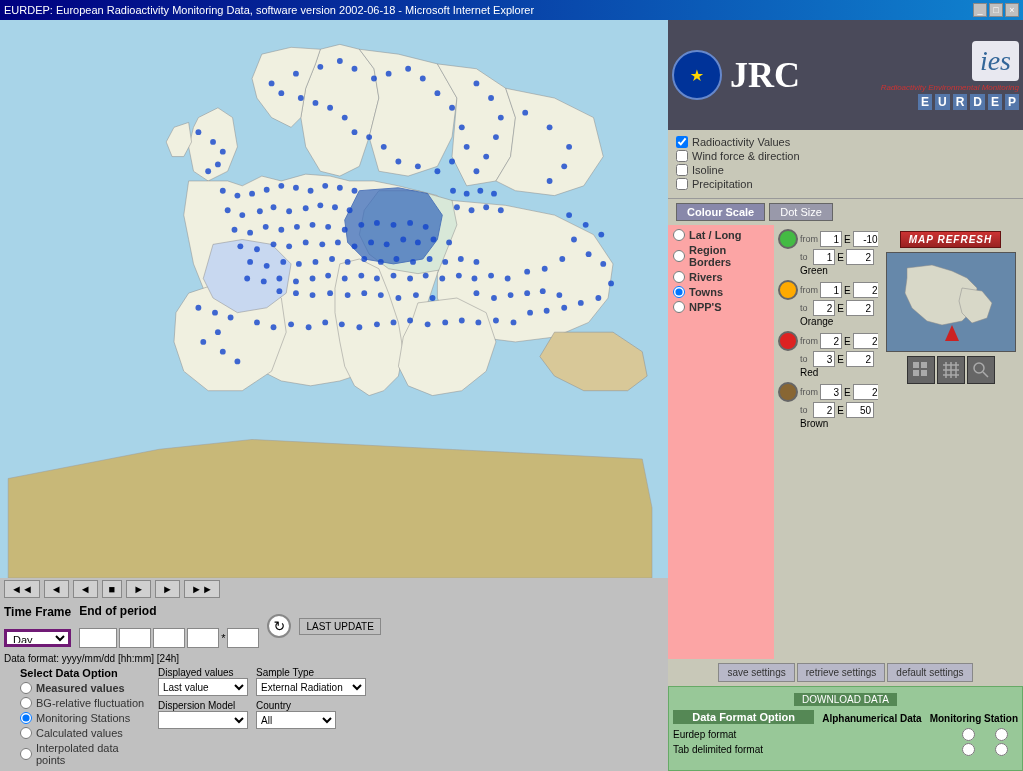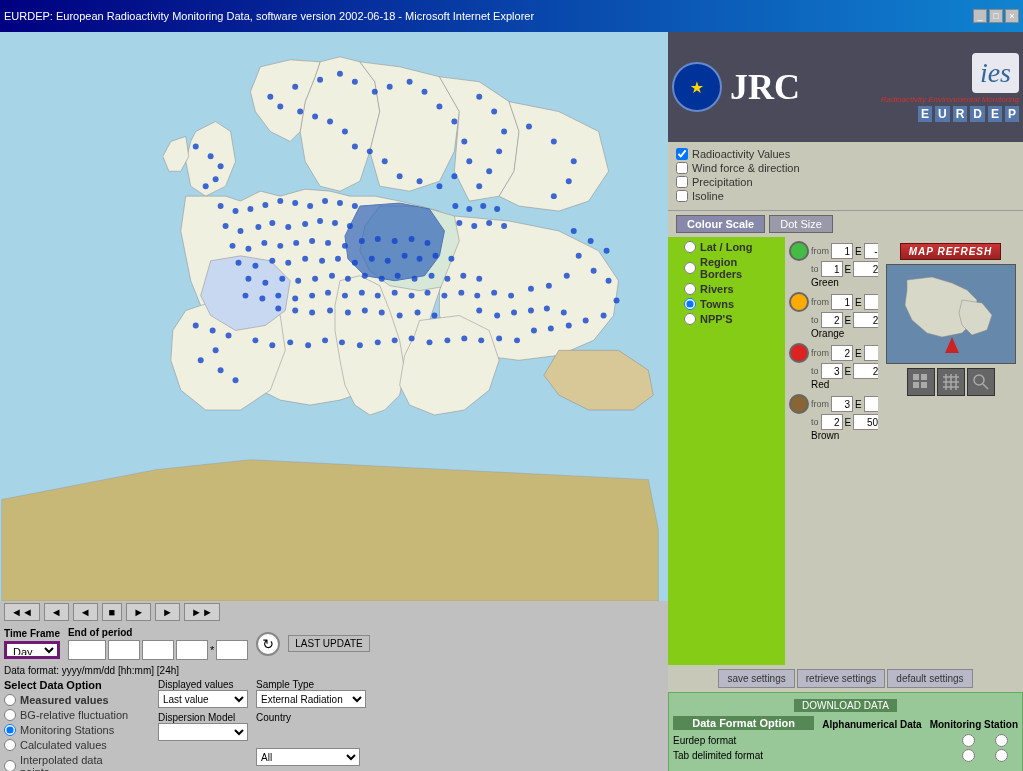--- a/index.html
+++ b/index.html
@@ -7,21 +7,21 @@
 
     
     .title-bar {
       background: linear-gradient(to right, #000080, #1084d0);
       color: white;
       font-size: 11px;
       padding: 2px 4px;
       display: flex;
       justify-content: space-between;
       align-items: center;
-      height: 32px;
+      height: 20px;
     }
     .title-bar-buttons { display: flex; gap: 2px; }
     .title-btn {
       width: 14px; height: 14px; background: #c0c0c0; border: 1px solid #888;
       font-size: 9px; display: flex; align-items: center; justify-content: center; cursor: pointer;
     }
 
     
     .main-container {
       display: flex;
@@ -129,22 +129,22 @@
       background: #9999aa;
       color: white;
       border: 1px solid #666;
       padding: 2px 10px;
       font-size: 11px;
       cursor: pointer;
     }
 
     
     .radio-panel {
-      background: #84cc16;
-      padding: 4px 16px;
+      background: #fca5a5;
+      padding: 4px 5px;
       flex: 1;
     }
 
     .radio-row {
       display: flex;
       align-items: center;
       gap: 4px;
       margin-bottom: 3px;
     }
 
@@ -222,21 +222,21 @@
     
     .time-controls {
       display: flex;
       gap: 8px;
       padding: 4px;
       background: #c0c0c0;
       align-items: center;
     }
 
     .time-group { display: flex; flex-direction: column; }
-    .time-label { font-size: 10px; font-weight: bold; margin-bottom: 2px; }
+    .time-label { font-size: 12px; font-weight: bold; margin-bottom: 10px; }
     .time-select {
       border: 3px solid #701a75;
       background: white;
       padding: 1px 2px;
       font-size: 11px;
     }
 
     .time-inputs { display: flex; gap: 2px; align-items: center; }
     .time-input {
       width: 32px; height: 20px;
@@ -629,21 +629,21 @@
           <input type="text" class="time-input" style="">
           <span style="font-size:11px">*</span>
           <input type="text" class="time-input" style="">
         </div>
       </div>
       <div class="refresh-icon">↻</div>
       <button class="last-update-btn">LAST UPDATE</button>
     </div>
     <div style="padding: 1px 4px; font-size:10px; background:#c0c0c0;">Data format: yyyy/mm/dd [hh:mm] [24h]</div>
 
-    <div style="display:flex; background:#c0c0c0; padding:2px 4px; gap:24px; flex:1;">
+    <div style="display:flex; background:#c0c0c0; padding:2px 20px; gap:8px; flex:1;">
 
       <div style="width:130px;">
         <div style="font-size:11px; font-weight:bold; margin-bottom:3px;">Select Data Option</div>
         <div id="select-data-radios">
             <div class="radio-row">
               <input type="radio" name="select-data" id="sd1" style="">
               <label for="sd1" style="font-weight: bold;">Measured values</label>
             </div>
             <div class="radio-row">
               <input type="radio" name="select-data" id="sd2" style="">
@@ -681,21 +681,21 @@
         </div>
         <div style="display:flex; gap:8px;">
           <div>
             <div style="font-size:10px;">Dispersion Model</div>
             <select style="width:90px; font-size:10px;">
               <option></option>
             </select>
           </div>
           <div>
             <div style="font-size:10px;">Country</div>
-            <select style="width:104px; font-size:10px;margin-top:25px;">
+            <select style="width:80px; font-size:10px;">
               <option>All</option>
             </select>
           </div>
         </div>
       </div>
     </div>
   </div>
 
   <div class="right-panel">
 
@@ -724,26 +724,26 @@
       <div id="checkboxes-container">
           <div class="checkbox-row">
             <input type="checkbox" id="cb1" checked="" style="">
             <label for="cb1">Radioactivity Values</label>
           </div>
           <div class="checkbox-row">
             <input type="checkbox" id="cb2" style="">
             <label for="cb2">Wind force &amp; direction</label>
           </div>
           <div class="checkbox-row">
+            <input type="checkbox" id="cb4" style="">
+            <label for="cb4">Isoline</label>
+          </div>
+          <div class="checkbox-row">
             <input type="checkbox" id="cb3" style="">
             <label for="cb3">Precipitation</label>
-          </div>
-          <div class="checkbox-row">
-            <input type="checkbox" id="cb4" style="">
-            <label for="cb4">Isoline</label>
           </div>
         </div>
     </div>
 
     <div class="colour-scale-panel">
       <button class="colour-scale-btn">Colour Scale</button>
       <button class="dot-size-btn">Dot Size</button>
     </div>
 
 
@@ -901,21 +901,21 @@
         <div class="data-format-title" style="flex:1;">Data Format Option</div>
         <div style="font-size:10px; font-weight:bold; text-align:center;">Alphanumerical Data</div>
         <div style="font-size:10px; font-weight:bold; text-align:center;">Monitoring Station</div>
       </div>
       <div id="format-rows">
           <div style="display: flex; align-items: center; margin-bottom: 2px;">
             <div style="font-size: 10px; flex: 1 1 0%;">Eurdep format</div>
             <input type="radio" name="alph-format" style="margin-right: 20px;">
             <input type="radio" name="mon-format" style="margin-right: 10px;">
           </div>
-          <div style="display: flex; align-items: center; margin-bottom: 16px;">
+          <div style="display: flex; align-items: center; margin-bottom: 10px;">
             <div style="font-size: 10px; flex: 1 1 0%;">Tab delimited format</div>
             <input type="radio" name="alph-format" style="margin-right: 20px;">
             <input type="radio" name="mon-format" style="margin-right: 10px;">
           </div>
         </div>
     </div>
   </div>
 </div>
 
 </body></html>

